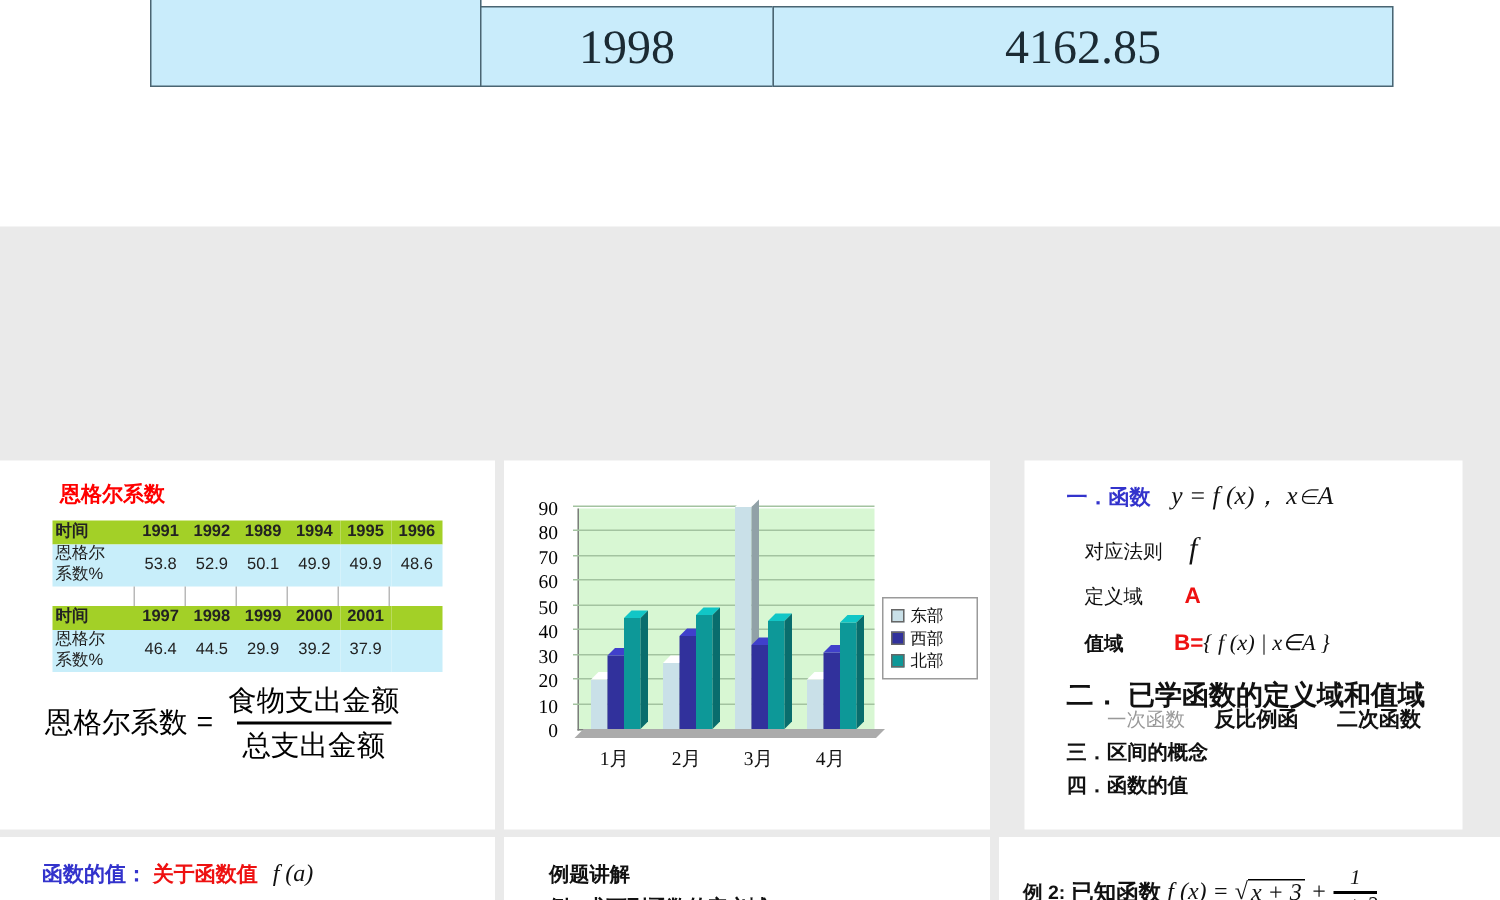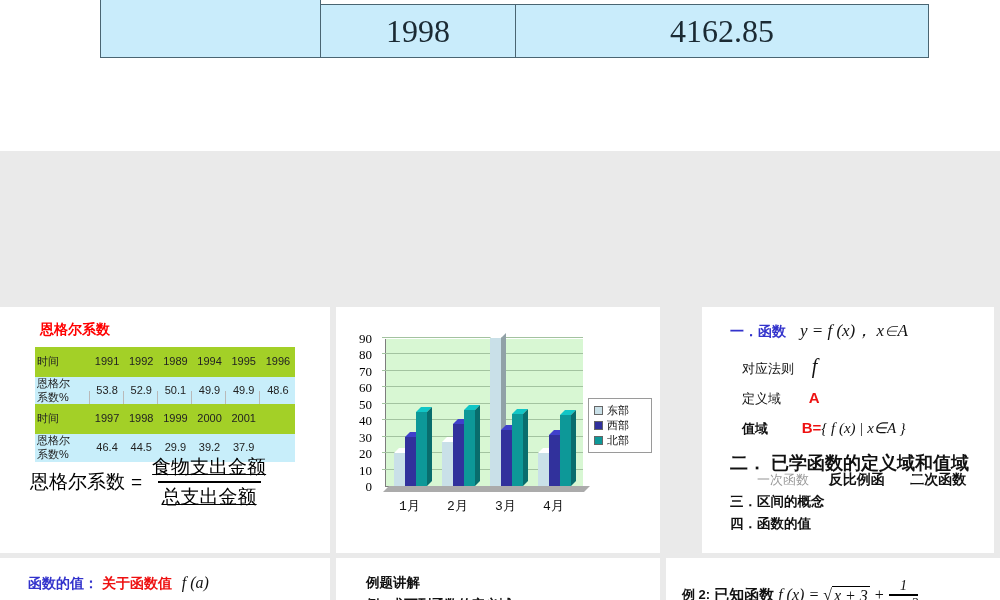--- a/index.html
+++ b/index.html
@@ -14,59 +14,59 @@
              text-align:center; }
   #tt-c1 { left:0; top:-6px; width:221px; height:64px; border-top:none; }
   #tt-c2 { left:220px; top:4px; width:196px; height:54px; line-height:52px; }
   #tt-c3 { left:415px; top:4px; width:414px; height:54px; line-height:52px; }
 
   
   #board { position:absolute; left:0; top:151px; width:1000px; height:449px; background:#eaeaea; }
   .panel { position:absolute; background:#ffffff; overflow:hidden; }
   #p1 { left:0;   top:156px; width:330px; height:246px; }
   #p2 { left:336px;top:156px; width:324px; height:246px; }
-  #p3 { left:702px;top:156px; width:292px; height:246px; }
+  #p3 { left:683px;top:156px; width:292px; height:246px; }
   #p4 { left:0;   top:407px; width:330px; height:193px; }
   #p5 { left:336px;top:407px; width:324px; height:193px; }
   #p6 { left:666px;top:407px; width:334px; height:193px; }
 
   
   .engel-title { left:40px; top:14px; color:#ff0000; font-weight:bold; font-size:14px; }
   table.engel { position:absolute; left:35px; border-collapse:collapse; table-layout:fixed;
                 width:260px; font-size:11px; color:#222; }
   table.engel td { padding:0 1px; text-align:center; line-height:1.25; }
   table.engel td.lbl { text-align:left; padding-left:2px; }
-  tr.hdr td { background:#a3d027; height:30px; }
+  tr.hdr td { background:#a3d027; height:16px;font-weight:bold; }
   tr.dat td { background:#c8eefa; }
   #engel-spacer { position:absolute; left:35px; top:84px; width:260px; height:13px;
                   display:flex; }
   #engel-spacer .sp { border-right:1px solid #b9b9b9; }
   .engel-formula { left:30px; top:146px; display:flex; align-items:center; gap:6px;
                    font-size:19px; font-weight:500; color:#000; }
   .frac { display:inline-flex; flex-direction:column; align-items:center; vertical-align:middle; }
   .frac .den { border-top:2px solid #000; }
-  .engel-formula .frac span { padding:1px 4px;text-decoration:underline; }
+  .engel-formula .frac span { padding:1px 4px; }
 
   
   #chart-plot { position:absolute; left:49px; top:32px; width:198px; height:148px;
                 background:#d8f7d3; border-left:1px solid #7d7d7d; border-bottom:1px solid #7d7d7d; }
   .gridline { position:absolute; left:-4px; right:0; height:1px; background:#a3c3a0; }
   .bar { position:absolute; bottom:0; width:11px; }
   .bar-top { position:absolute; bottom:100%; left:0; width:100%; height:5px;
              transform:skewX(-45deg); transform-origin:bottom left; filter:brightness(1.3); }
   .bar-side { position:absolute; left:100%; top:0; width:5px; height:100%;
               transform:skewY(-45deg); transform-origin:top left; filter:brightness(0.72); }
   .chart-floor { position:absolute; top:100%; left:3px; width:calc(100% + 4px); height:6px;
                  background:#ababab; transform:skewX(-45deg); transform-origin:top left; }
   #chart-y-axis { position:absolute; left:0; top:32px; width:44px; height:148px;
                   font-family:"Liberation Serif", serif; font-size:13px; color:#000; }
   #chart-y-axis .ytick { position:absolute; right:8px; text-align:right; }
   #chart-x-axis { position:absolute; left:49px; top:190px; width:198px; height:18px;
                   font-family:"Liberation Serif", serif; font-size:13px; }
-  #chart-x-axis .xtick { position:absolute; transform:translateX(-50%);font-family:Liberation Mono, monospace; }
+  #chart-x-axis .xtick { position:absolute; transform:translateX(-50%); }
   #chart-legend { position:absolute; left:252px; top:91px; width:64px;
                   background:#fff; border:1px solid #9a9a9a; padding:4px 0 4px 5px; }
   .legend-entry { display:flex; align-items:center; gap:4px; height:15px; font-size:11px; }
   .legend-entry .swatch { width:9px; height:9px; border:1px solid #666; display:inline-block; }
 
   
   .math { font-family:"Liberation Serif", serif; font-style:italic; }
   .blue { color:#3333cc; font-weight:bold; }
   .red  { color:#ee1111; font-weight:bold; }
   .b    { font-weight:bold; }

